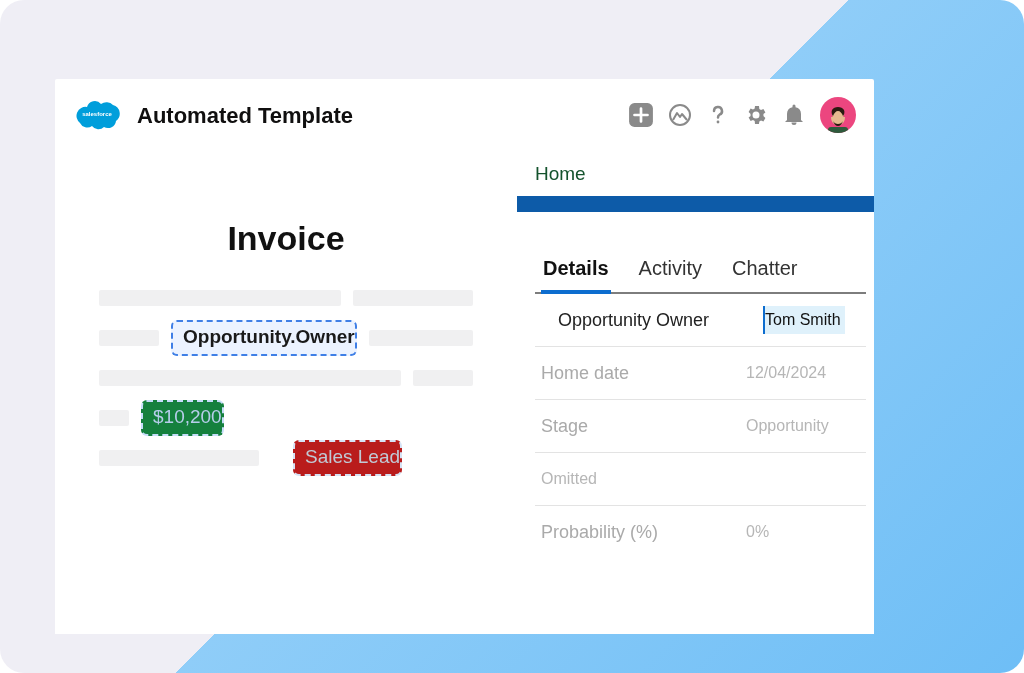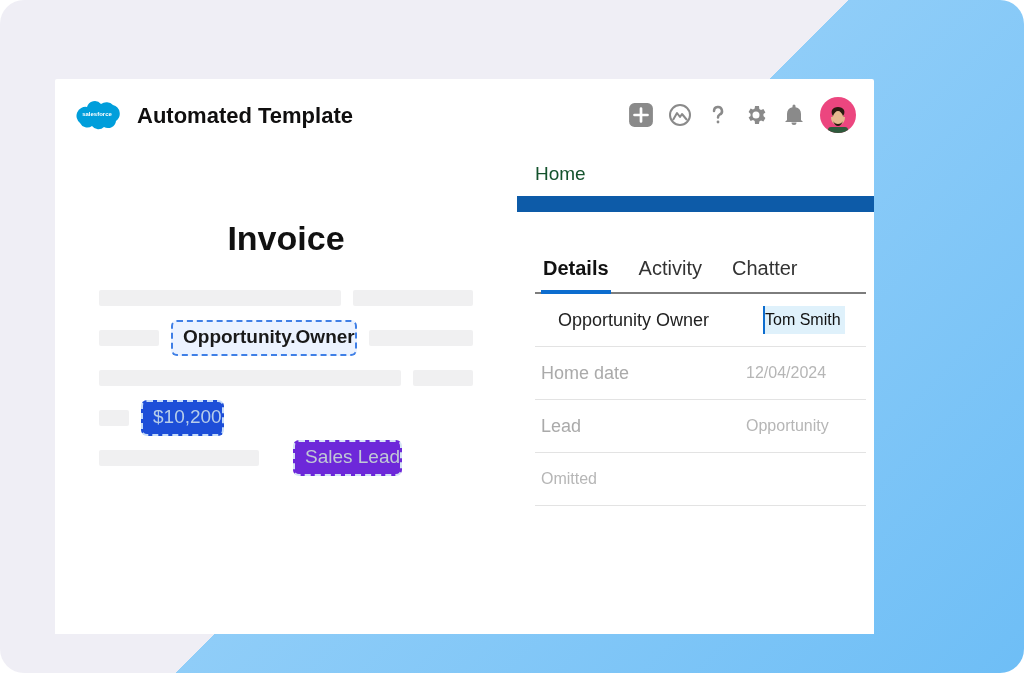--- a/index.html
+++ b/index.html
@@ -147,27 +147,27 @@
     background: #ecf3ff;
     border: 2px dashed #3f7fe6;
     color: #1a1a1a;
     font-weight: 700;
     font-size: 19px;
     padding: 4px 0 6px 10px;
     border-radius: 6px;
     white-space: nowrap;
   }
   .token.ghost-blue {
-    background: #1d4ed8;
+    background: #15803d;
     border-color: #c7ddfa;
     color: #b6cdea;
     font-weight: 500;
   }
   .token.ghost-gray {
-    background: #6d28d9;
+    background: #b91c1c;
     border-color: #d6e3f5;
     color: #c0c9d5;
     font-weight: 500;
   }
 
   
   .details-panel {
     position: absolute;
     left: 480px;
     right: 8px;
@@ -323,22 +323,26 @@
 
       <div class="field-row first">
         <span class="label">Opportunity Owner</span>
         <span class="value">Tom Smith</span>
       </div>
       <div class="field-row">
         <span class="label">Home date</span>
         <span class="value">12/04/2024</span>
       </div>
       <div class="field-row">
-        <span class="label">Lead</span>
+        <span class="label">Stage</span>
         <span class="value">Opportunity</span>
       </div>
       <div class="field-row">
         <span class="value">Omitted</span>
       </div>
+      <div class="field-row" style="border-bottom:none">
+        <span class="label">Probability (%)</span>
+        <span class="value">0%</span>
+      </div>
     </div>
 
   </div>
 </div>
 
 </body></html>

